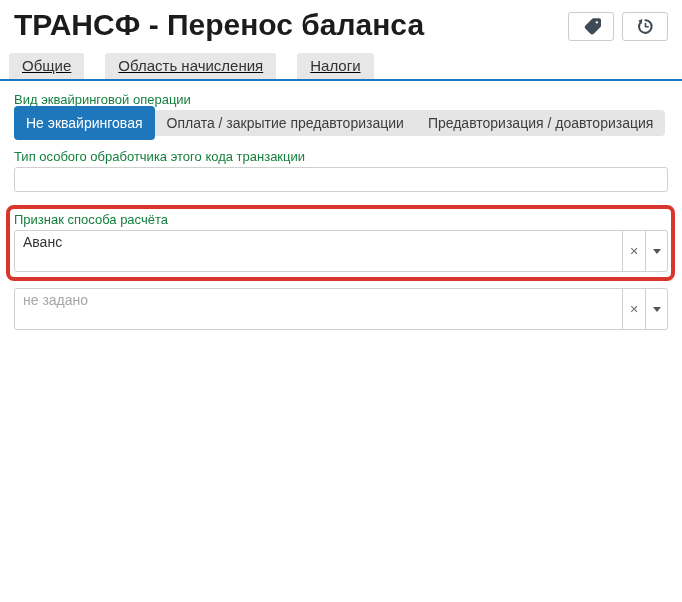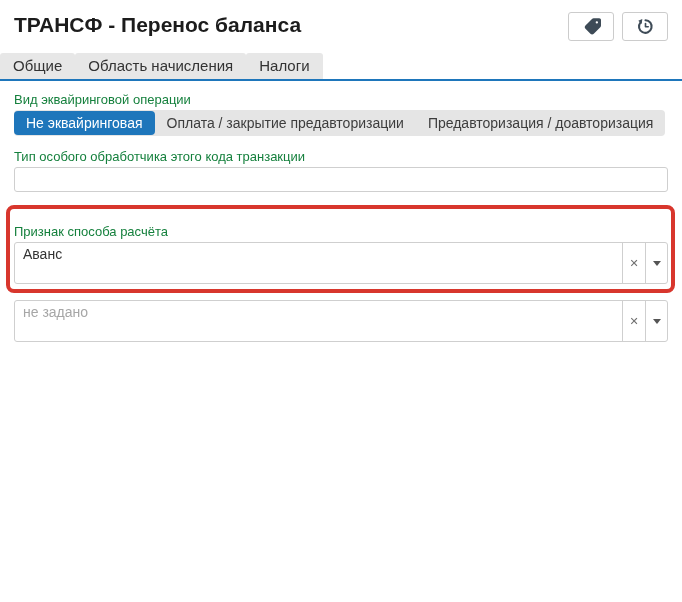--- a/index.html
+++ b/index.html
@@ -4,42 +4,42 @@
 <style>
   * { box-sizing: border-box; }
   html,body { margin:0; padding:0; }
   body {
     width:682px; height:602px; overflow:hidden;
     background:#ffffff;
     font-family:"Liberation Sans", sans-serif;
     -webkit-font-smoothing:antialiased;
   }
   .header { display:flex; justify-content:space-between; align-items:flex-start; padding:10px 14px 0 14px; }
-  .page-title { margin:0; font-size:21px; font-weight:700; color:#1c1c1c; line-height:30px; }
+  .page-title { margin:0; font-size:30px; font-weight:700; color:#1c1c1c; line-height:30px; }
   .toolbar { display:flex; gap:8px; margin-top:2px; }
   .tool-btn {
     width:46px; height:29px; background:#fff; border:1px solid #cccccc; border-radius:3px;
     display:flex; align-items:center; justify-content:center; cursor:pointer; padding:0;
   }
 
-  .tabs { display:flex; gap:0; padding-left:0; margin-top:12px; }
+  .tabs { display:flex; gap:21px; padding-left:9px; margin-top:12px;text-decoration:underline; }
   .tab {
     height:26px; line-height:26px; padding:0 13px; background:#e7e7e7; color:#333333;
     font-size:15px; border-radius:3px 3px 0 0; cursor:pointer; white-space:nowrap;
   }
   .tab.active { background:#1e76bb; color:#ffffff; }
   .tab-underline { height:2px; background:#1e76bb; width:682px; }
 
   .content { padding:11px 14px 0 14px; }
   .form-group { margin-bottom:13px; }
   .field-label { font-size:13px; color:#15803d; margin-bottom:3px; line-height:15px; }
 
   .segmented { display:inline-flex; background:#e5e5e5; border-radius:4px; height:26px; align-items:center; }
   .seg {
-    border:none; background:transparent; font-size:14px; color:#3d3d3d; padding:4px 12px; height:24px;
+    border:none; background:transparent; font-size:14px; color:#3d3d3d; padding:4px 12px; height:34px;
     font-family:inherit; cursor:pointer; white-space:nowrap; border-radius:4px;
   }
   .seg.active { background:#1e76bb; color:#ffffff; }
 
   .text-input {
     width:100%; height:25px; border:1px solid #cfcfcf; border-radius:3px; padding:0 8px;
     font-size:14px; font-family:inherit; color:#333; outline:none; display:block;
   }
 
   .combo {
@@ -50,21 +50,21 @@
   .combo-value.placeholder { color:#a6a6a6; }
   .combo-clear {
     width:23px; border-left:1px solid #cfcfcf; display:flex; align-items:center; justify-content:center;
     color:#6f6f6f; font-size:11px; flex:none;
   }
   .combo-arrow-zone { width:22px; border-left:1px solid #cfcfcf; display:flex; align-items:center; justify-content:center; flex:none; }
   .arrow-down { width:0; height:0; border-left:4px solid transparent; border-right:4px solid transparent; border-top:5px solid #555; }
 
   .highlight {
     border:4px solid #d8362d; border-radius:8px;
-    margin:0 -7px 7px -8px; padding:15px 3px 5px 4px;
+    margin:0 -7px 7px -8px; padding:3px 3px 5px 4px;
   }
   .highlight .form-group { margin-bottom:0; }
 </style>
 </head>
 <body>
 
 <div class="header">
   <h1 class="page-title">ТРАНСФ - Перенос баланса</h1>
   <div class="toolbar">
     <button class="tool-btn">

